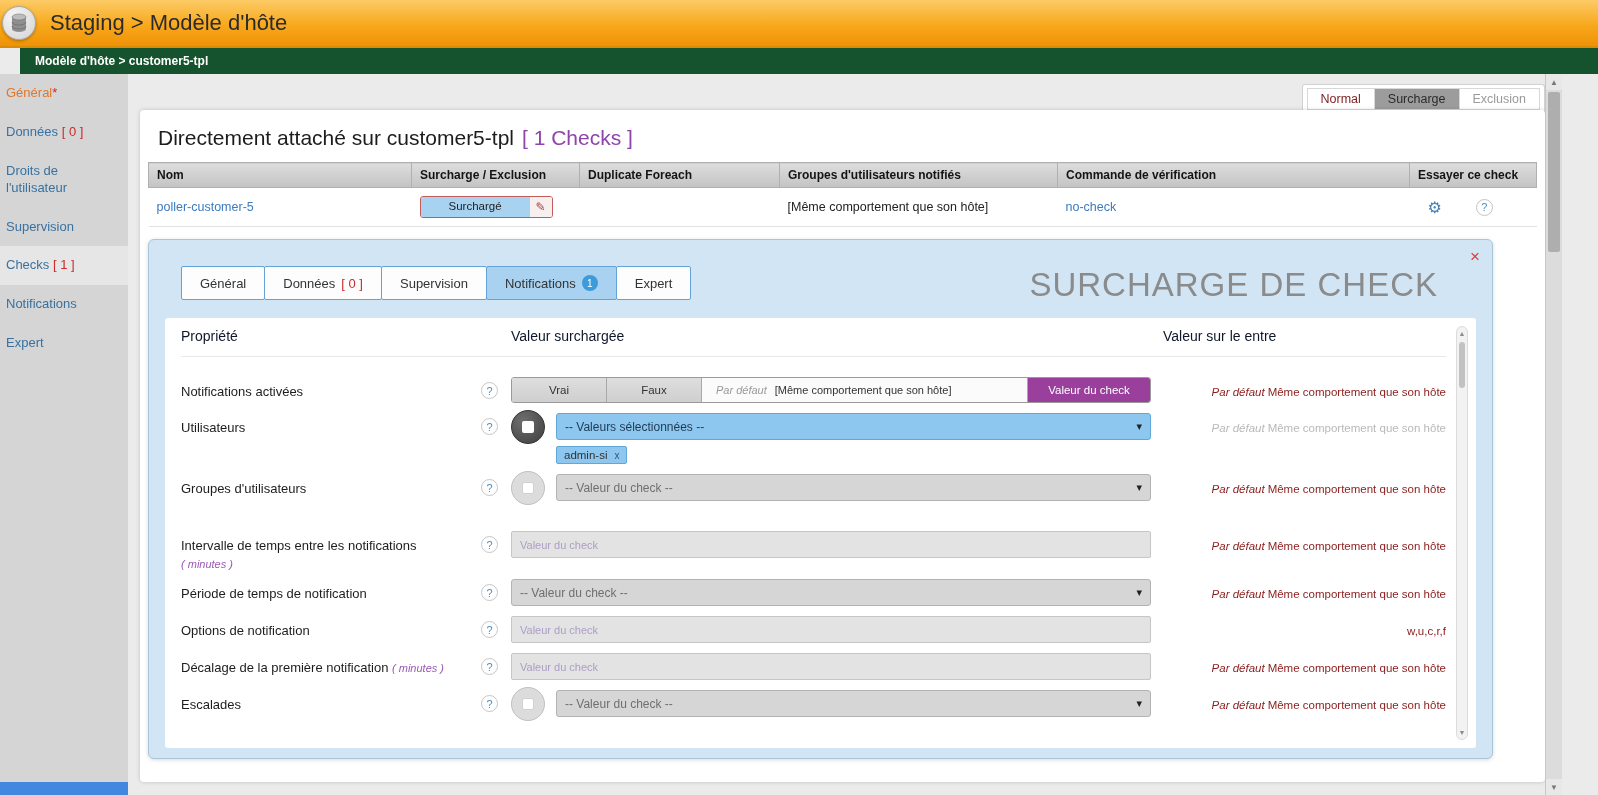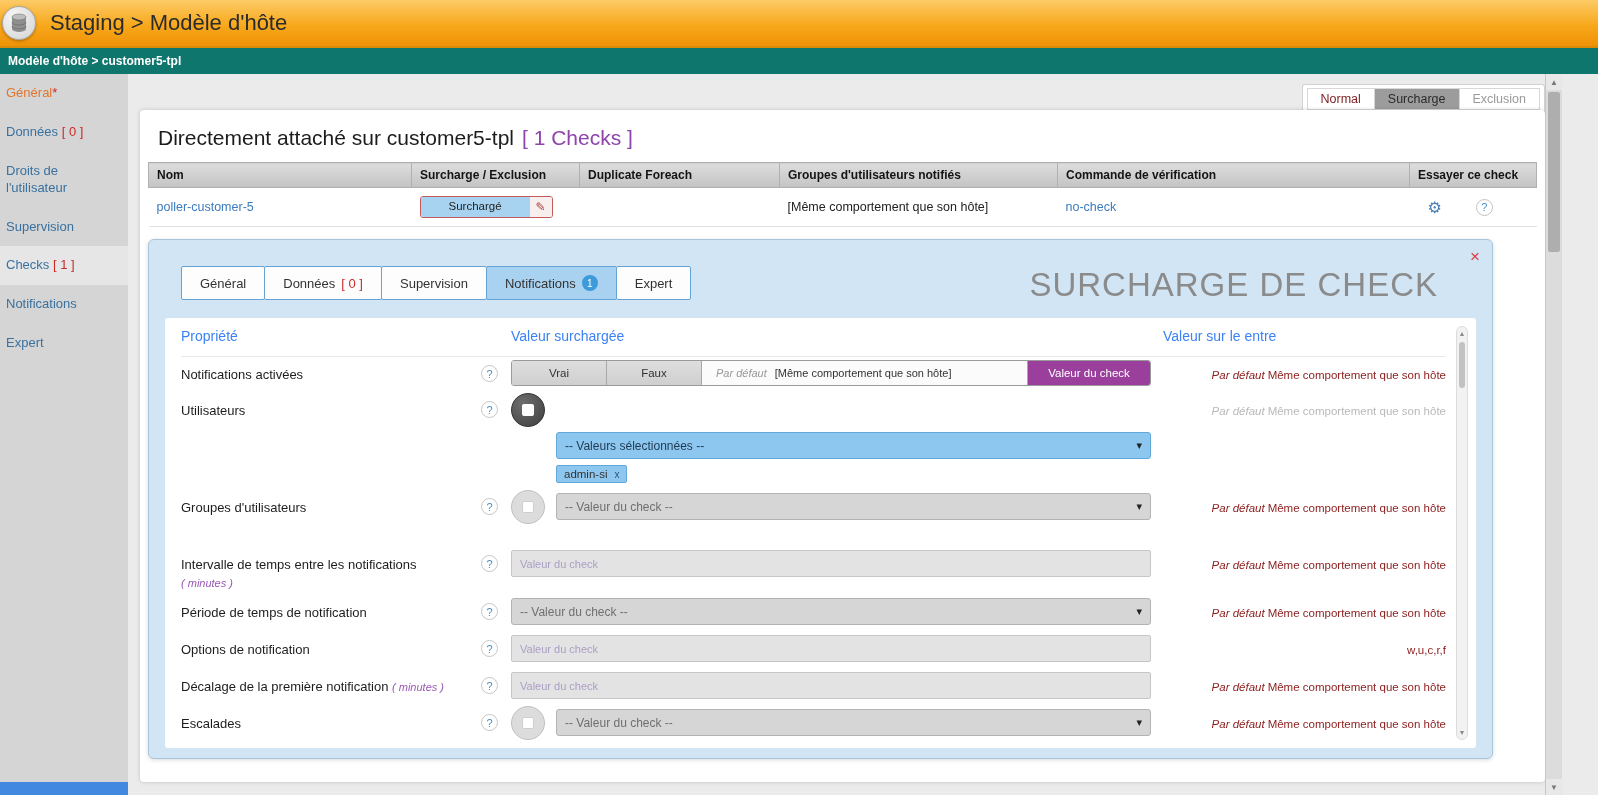--- a/index.html
+++ b/index.html
@@ -25,23 +25,23 @@
     background:radial-gradient(circle at 35% 30%, #f6f6f6, #d3d3d3);
     border:1px solid #a8a8a8;
     box-shadow:0 1px 3px rgba(0,0,0,.3);
     display:flex; align-items:center; justify-content:center;
     margin-right:14px;
   }
   .topbar-title { font-size:22px; color:#2b2b2b; font-weight:normal; }
 
   
   .breadcrumb {
-    height:26px; background:#0f766e; color:#fff;
+    height:26px; background:#14532d; color:#fff;
     font-size:12px; font-weight:bold;
-    display:flex; align-items:center; padding-left:8px;
+    display:flex; align-items:center; padding-left:15px;margin-left:20px;
   }
 
   
   .layout { display:flex; height:721px; position:relative; }
   .sidebar { width:128px; background:#d5d5d5; padding-top:0; flex:0 0 auto; }
   .side-item { padding:11px 8px 11px 6px; font-size:13px; color:#39719f; line-height:1.3; cursor:pointer; }
   .side-item.general { color:#e0762c; }
   .side-item .count, .side-item .star { color:#cc2a2a; }
   .side-item.active { background:#e6e6e6; }
 
@@ -119,21 +119,21 @@
     background:#3d9bd9; color:#fff; font-size:10px;
     display:flex; align-items:center; justify-content:center;
   }
   .overlay-title { font-size:33px; color:#8b8b8b; letter-spacing:1px; white-space:nowrap; margin-right:18px; font-weight:normal; }
 
   .overlay-body {
     background:#fff; border-radius:3px; margin-top:14px;
     position:relative; height:430px; padding:10px 30px 0 16px;
   }
   .grid4 { display:grid; grid-template-columns:300px 30px 640px 1fr; align-items:start; }
-  .cols-head { font-size:14px; color:#3b82f6; padding-bottom:12px; border-bottom:1px solid #e8e8e8; margin-bottom:3px; }
+  .cols-head { font-size:14px; color:#0f172a; padding-bottom:12px; border-bottom:1px solid #e8e8e8; margin-bottom:20px; }
 
   .frow { margin-bottom:10px; }
   .frow.gap-lg { margin-bottom:26px; }
   .frow.gap-md { margin-bottom:7px; }
   .flabel { font-size:13px; color:#1d1d1d; padding-top:6px; line-height:1.35; }
   .sub { color:#9b59b6; font-style:italic; font-size:11px; font-weight:normal; }
   .help {
     width:17px; height:17px; border-radius:50%; border:1px solid #c6c6c6;
     color:#4a90c4; font-size:11px; display:flex; align-items:center; justify-content:center;
     margin-top:5px; background:#fff; cursor:pointer;
@@ -160,21 +160,21 @@
   .toggle.dark { background:radial-gradient(circle at 35% 30%, #6e6e6e, #3f3f3f); border:1px solid #333; }
   .toggle.light { background:#dcdcdc; border:1px solid #c0c0c0; }
   .toggle .sq { width:12px; height:12px; background:#fff; border-radius:2px; }
   .toggle.light .sq { border:1px solid #cfcfcf; }
   .stack { flex:1; display:flex; flex-direction:column; align-items:flex-start; }
   .selectbox {
     height:27px; border-radius:3px; display:flex; align-items:center; justify-content:space-between;
     padding:0 8px; font-size:12px; width:100%; cursor:pointer;
   }
   .selectbox.gray { background:#d6d6d6; border:1px solid #b3b3b3; color:#6f6f6f; }
-  .selectbox.blue { background:#8dc6ee; border:1px solid #5fa8d8; color:#1f3a52;margin-top:36px; }
+  .selectbox.blue { background:#8dc6ee; border:1px solid #5fa8d8; color:#1f3a52; }
   .selectbox .caret { color:#222; font-size:11px; }
   .tagchip {
     display:inline-flex; align-items:center; gap:7px;
     background:#8dc6ee; border:1px solid #5fa8d8; border-radius:2px;
     font-size:11.5px; color:#333; padding:2px 7px; margin-top:6px;
   }
   .tagchip .x { color:#2a5a7a; font-size:10px; cursor:pointer; }
   .txtinput {
     width:100%; height:27px; background:#e3e3e3; border:1px solid #c6c6c6;
     border-radius:2px; font-size:11px; padding:0 8px; color:#555;

